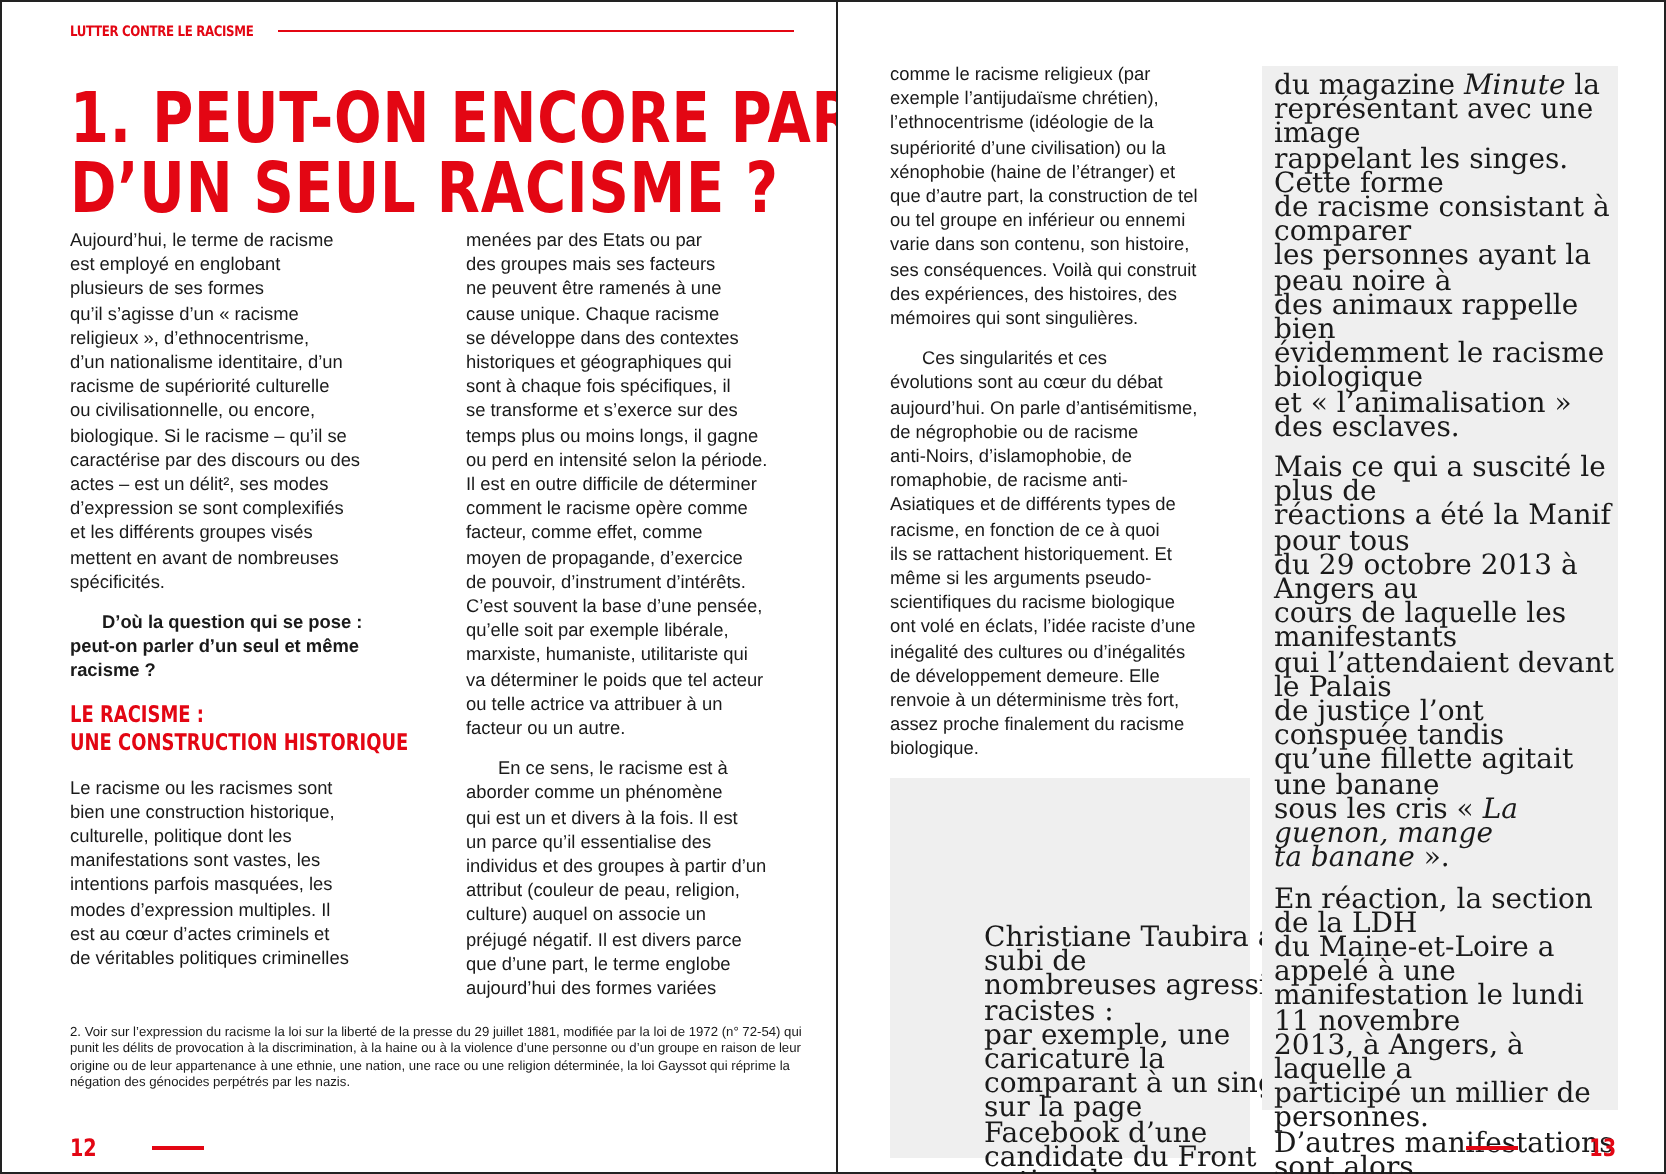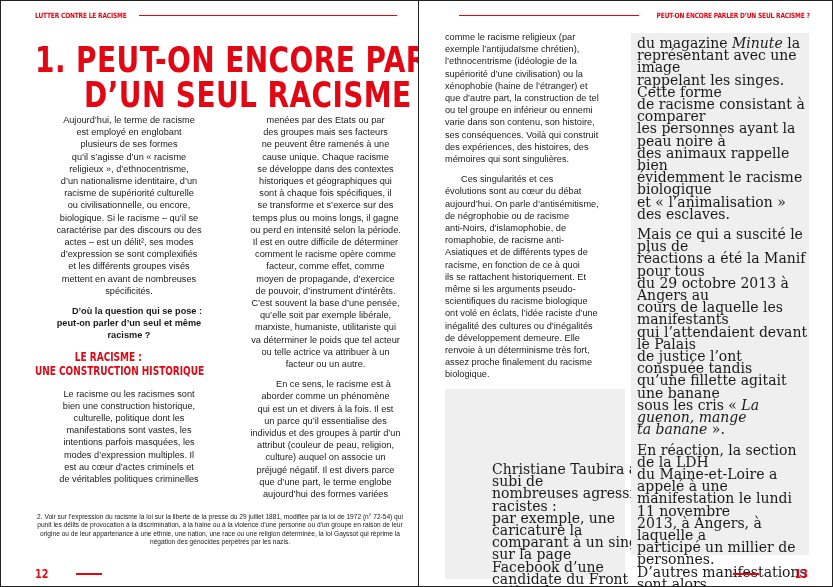--- a/index.html
+++ b/index.html
@@ -1,20 +1,20 @@
 <!DOCTYPE html>
 <html><head>
 <meta charset="utf-8">
 <style>
   * { box-sizing: border-box; margin: 0; padding: 0; }
   html, body { width: 833px; height: 587px; background: #ffffff; overflow: hidden; }
   body { position: relative; font-family: "Liberation Sans", sans-serif; color: #1a1a1a; }
 
   .page { position: absolute; top: 0; height: 587px; background: #fff; border: 1px solid #222; }
-  .page-left { left: 0; width: 461px; text-align: center; }
+  .page-left { left: 0; width: 461px; }
   .page-right { left: 418px; width: 415px; }
 
   .run-head { position: absolute; top: 10px; display: flex; align-items: center; }
   .run-head .txt { font-family: "DejaVu Sans", sans-serif; font-weight: bold; font-size: 7.2px; color: #e30613; letter-spacing: -0.2px; transform: scaleX(0.82); white-space: nowrap; }
   .run-head .rule { height: 1px; background: #e30613; }
   .page-left .run-head { left: 34px; }
   .page-left .run-head .txt { transform-origin: left center; }
   .page-left .run-head .rule { width: 258px; margin-left: -8px; }
   .page-right .run-head { right: 22px; }
   .page-right .run-head .txt { transform-origin: right center; }
@@ -137,24 +137,20 @@
 
   <div class="footnote">2. Voir sur l’expression du racisme la loi sur la liberté de la presse du 29 juillet 1881, modifiée par la loi de 1972 (n° 72-54) qui punit les délits de provocation à la discrimination, à la haine ou à la violence d’une personne ou d’un groupe en raison de leur origine ou de leur appartenance à une ethnie, une nation, une race ou une religion déterminée, la loi Gayssot qui réprime la négation des génocides perpétrés par les nazis.</div>
 
   <div class="folio">
     <span class="num">12</span>
     <span class="bar"></span>
   </div>
 </div>
 
 <div class="page page-right">
-  <div class="run-head">
-    <span class="rule"></span>
-    <span class="txt">PEUT-ON ENCORE PARLER D’UN SEUL RACISME ?</span>
-  </div>
 
   <div class="col col-r1">
     <p>comme le racisme religieux (par
 exemple l’antijudaïsme chrétien),
 l’ethnocentrisme (idéologie de la
 supériorité d’une civilisation) ou la
 xénophobie (haine de l’étranger) et
 que d’autre part, la construction de tel
 ou tel groupe en inférieur ou ennemi
 varie dans son contenu, son histoire,

